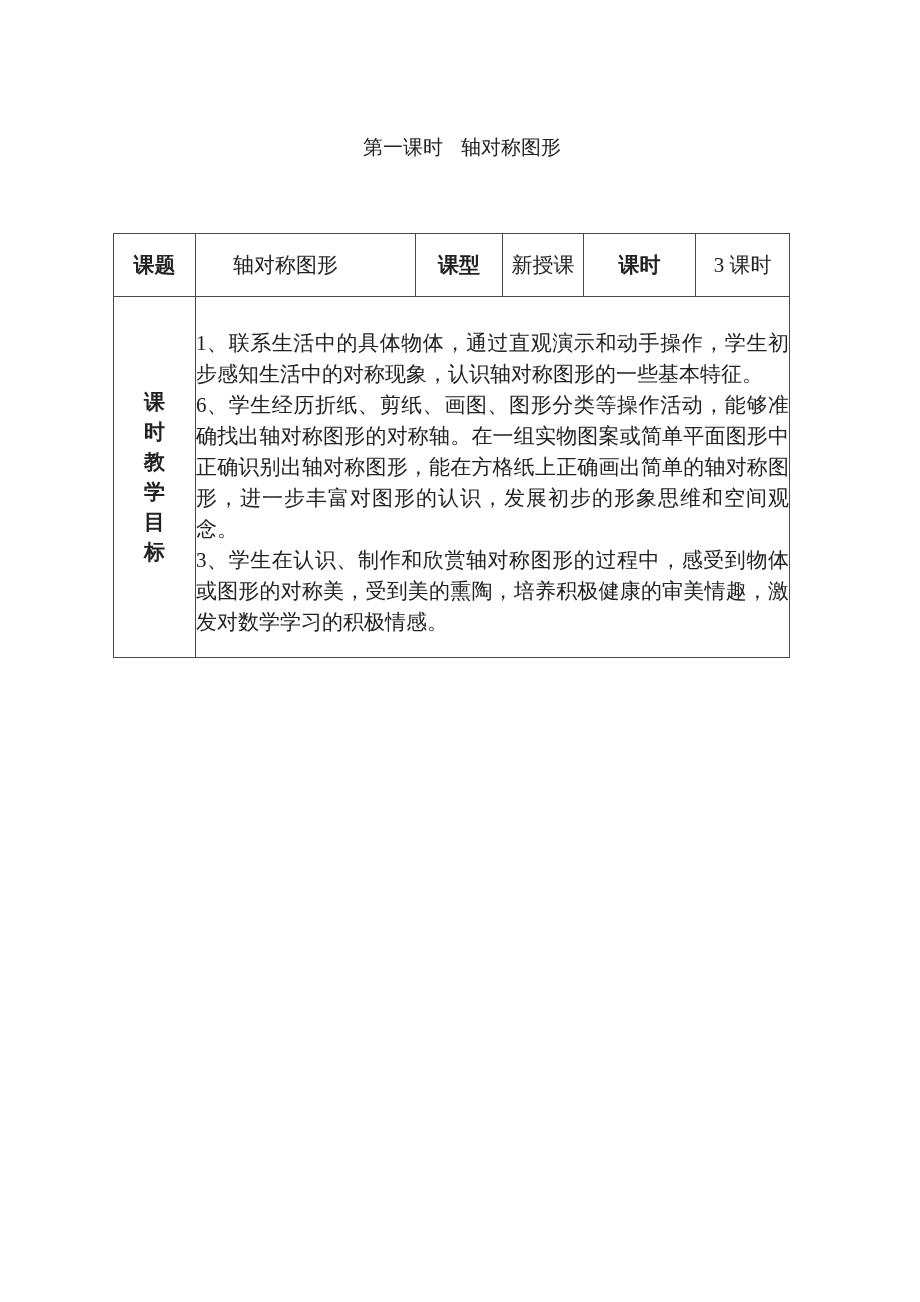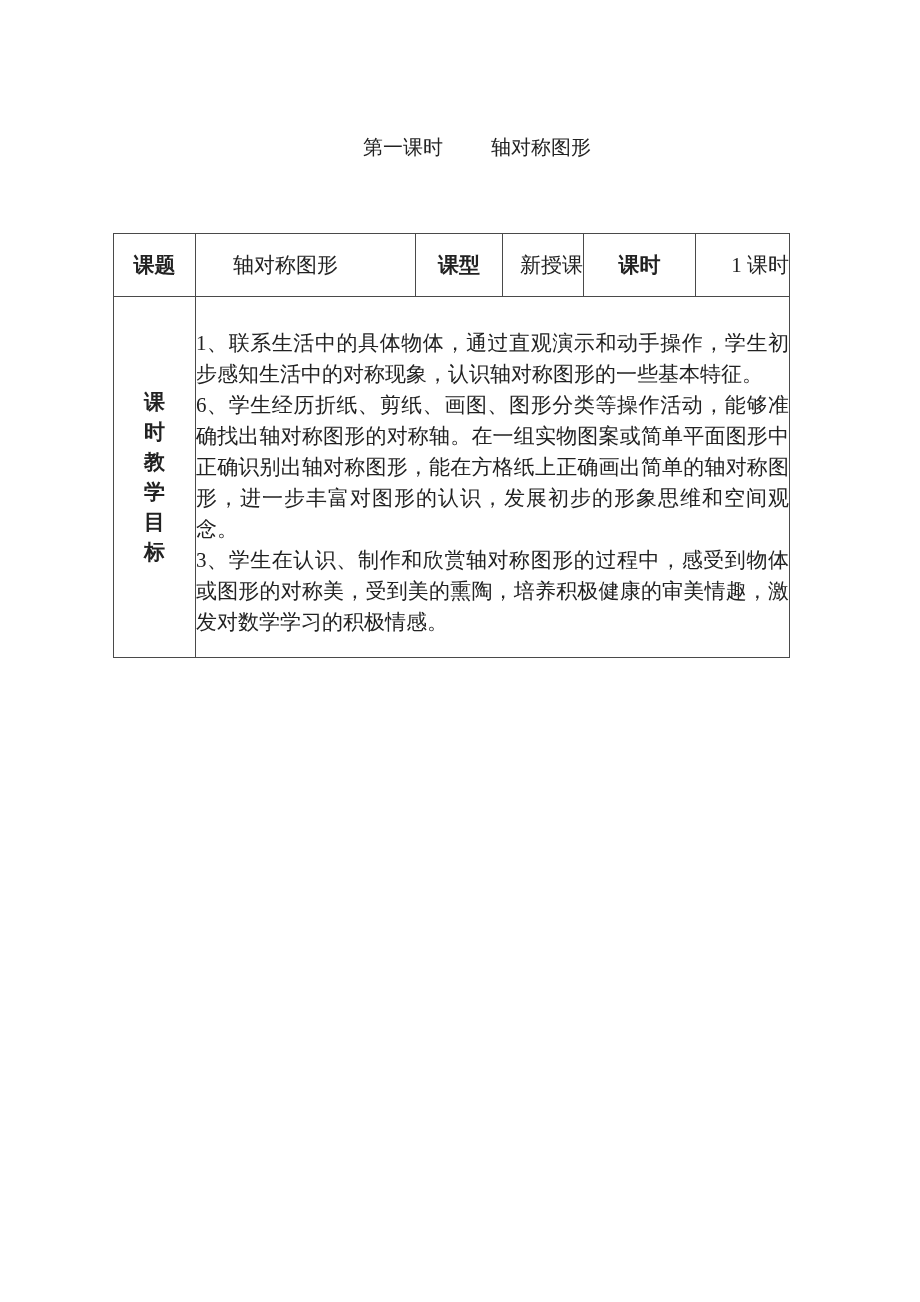--- a/index.html
+++ b/index.html
@@ -15,21 +15,21 @@
     color: #222222;
     overflow: hidden;
   }
   .doc-title {
     position: absolute;
     top: 135px;
     left: 363px;
     font-size: 20px;
     line-height: 25px;
     display: flex;
-    gap: 48px;
+    gap: 18px;
     white-space: nowrap;
   }
   table.lesson-table {
     position: absolute;
     left: 113px;
     top: 233px;
     width: 676px;
     border-collapse: collapse;
     table-layout: fixed;
   }
@@ -42,21 +42,21 @@
   tr.r1 td { height: 62px; }
   tr.r2 td { height: 329px; }
   tr.r3 td { height: 210px; }
   td.hdr {
     font-weight: bold;
     text-align: center;
     vertical-align: middle;
   }
   td.val {
     font-weight: normal;
-    text-align: right;
+    text-align: center;
     vertical-align: middle;
   }
   td.val.topic-val {
     text-align: left;
     padding-left: 37px;
   }
   td.vertical-hdr {
     white-space: pre-line;
     line-height: 30px;
     vertical-align: middle;
@@ -91,21 +91,21 @@
     <col style="width:112px">
     <col style="width:94px">
   </colgroup>
   <tbody>
     <tr class="r1">
       <td class="hdr">课题</td>
       <td class="val topic-val">轴对称图形</td>
       <td class="hdr">课型</td>
       <td class="val">新授课</td>
       <td class="hdr">课时</td>
-      <td class="val">1 课时</td>
+      <td class="val">3 课时</td>
     </tr>
 
     <tr class="r2">
       <td class="hdr vertical-hdr">课
 时
 教
 学
 目
 标</td>
       <td class="content" colspan="5">

